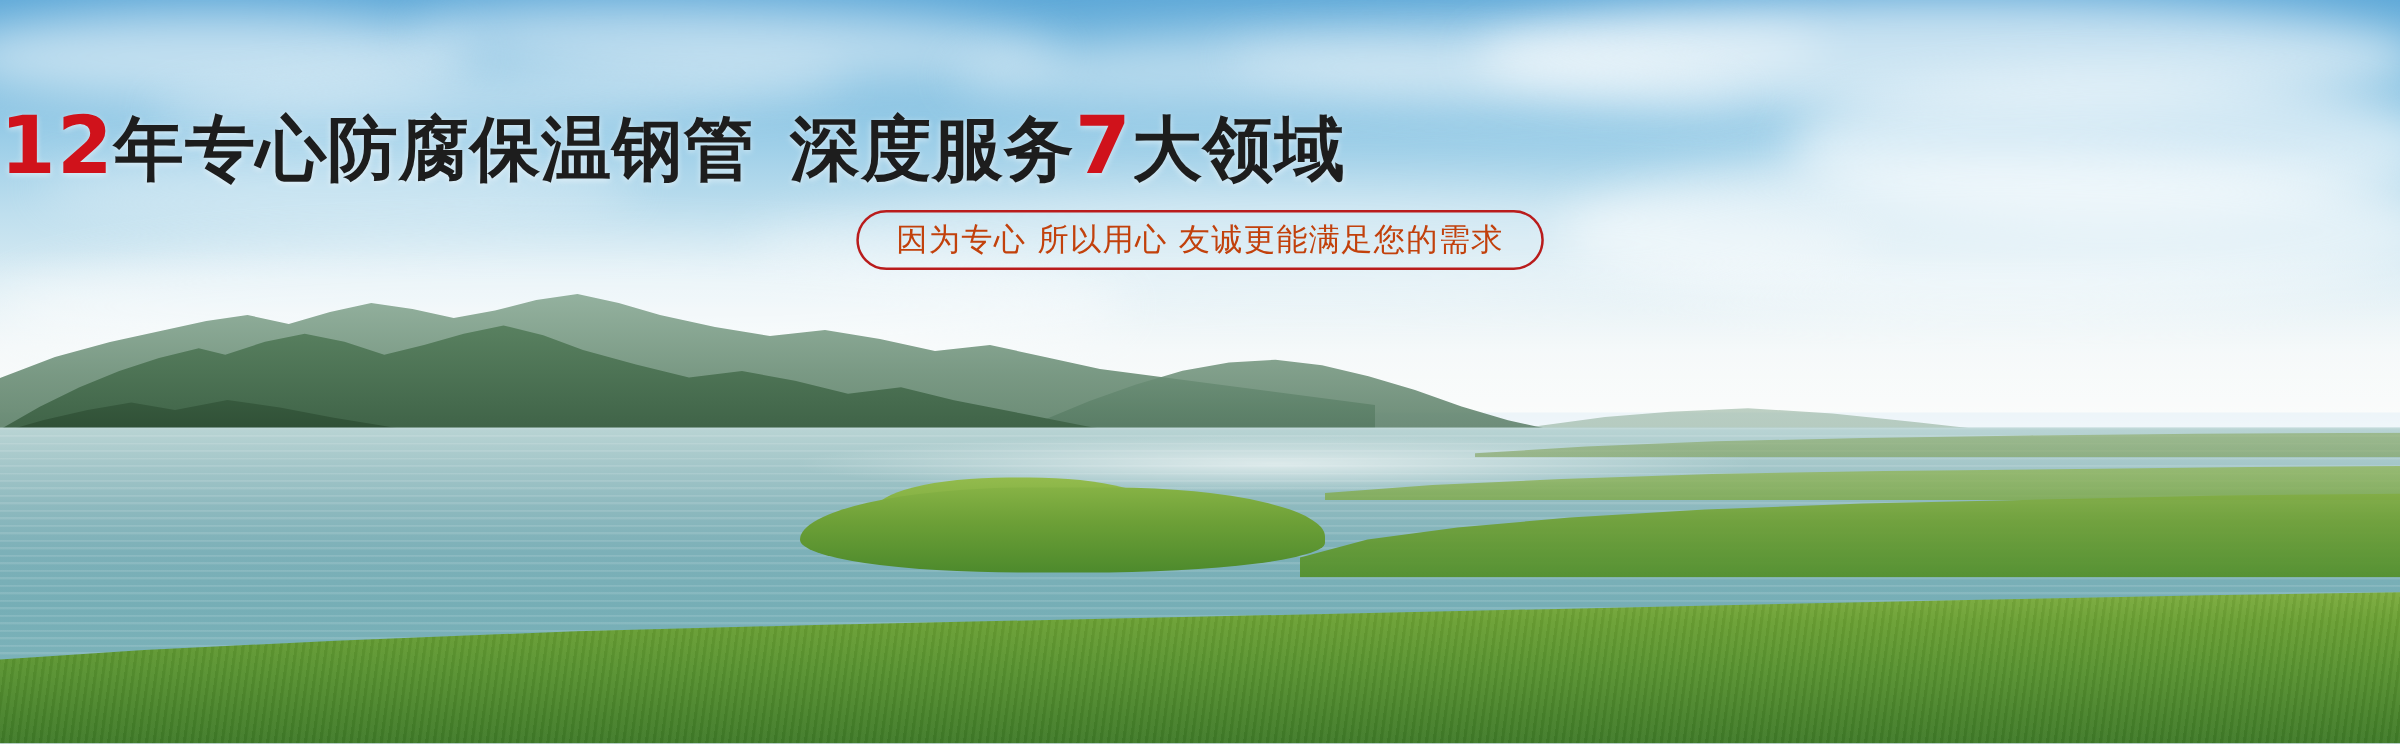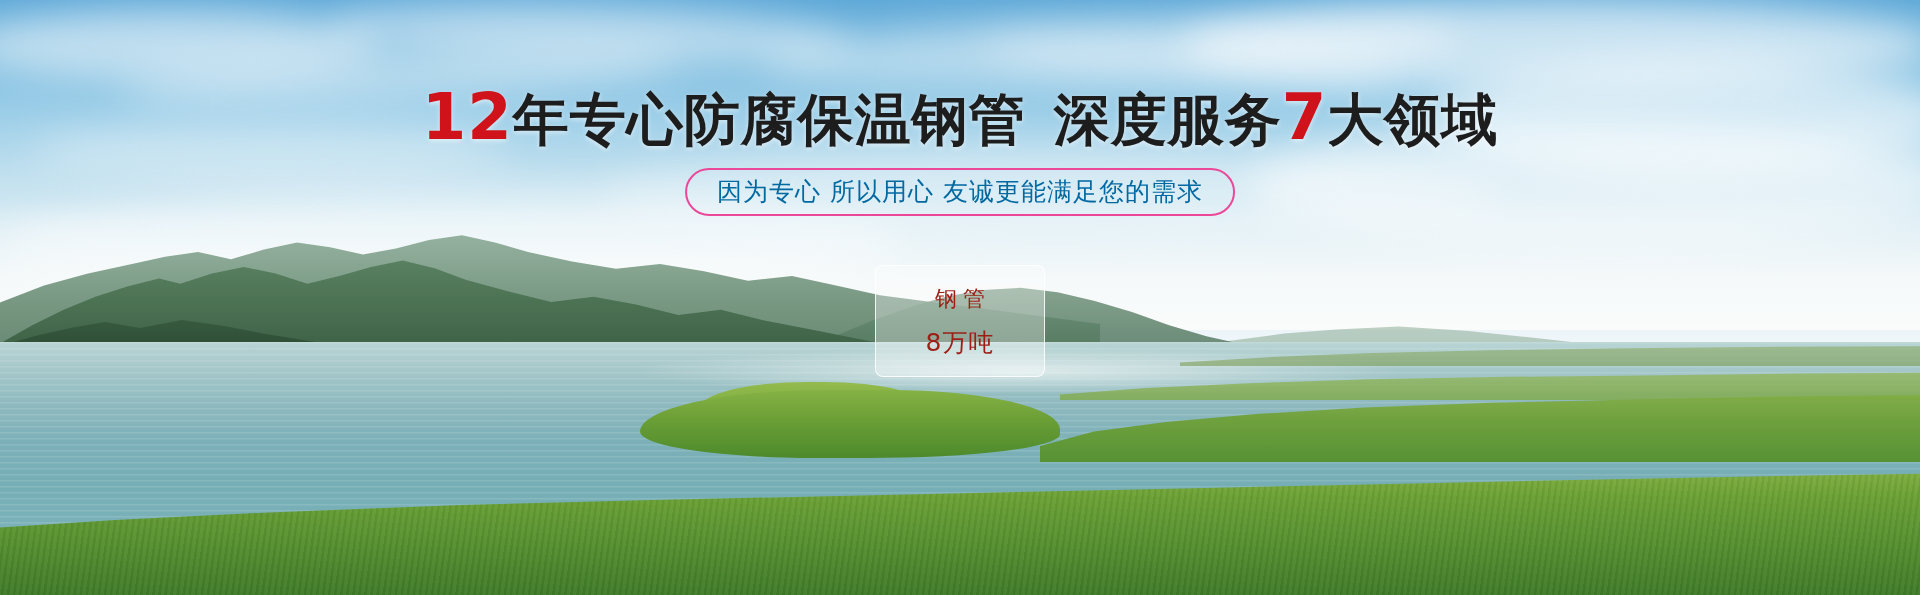--- a/index.html
+++ b/index.html
@@ -120,40 +120,39 @@
     background:linear-gradient(180deg,#93b06a 0%,#7d9e55 100%);
     clip-path:polygon(0% 90%,12% 74%,26% 62%,42% 54%,60% 48%,78% 44%,100% 42%,100% 100%,0% 100%);
     opacity:.6;
   }
 
   
   .content{position:absolute;left:0;top:0;width:1920px;height:595px;}
 
   .headline{
     position:absolute;left:0;top:85px;width:1920px;
-    text-align:center;
     font-family:"DejaVu Sans","Liberation Sans",sans-serif;
     font-size:56px;font-weight:bold;line-height:64px;
     letter-spacing:1px;white-space:nowrap;
     color:#1d1d1d;
     text-shadow:0 2px 5px rgba(255,255,255,.55);
   }
   .headline .num{
     color:#d0121b;
     font-size:64px;
     font-family:"DejaVu Sans","Liberation Sans",sans-serif;
   }
   .headline .gap{display:inline-block;width:28px;}
 
   .pill{
     position:absolute;left:50%;top:168px;transform:translateX(-50%);
     height:44px;line-height:44px;padding:0 30px;
-    border:2px solid #ec4899;border-radius:24px;
-    font-family:"DejaVu Sans","Liberation Sans",sans-serif;
-    font-size:25px;color:#0369a1;white-space:nowrap;
+    border:2px solid #b91c1c;border-radius:24px;
+    font-family:"DejaVu Sans","Liberation Sans",sans-serif;
+    font-size:25px;color:#c2410c;white-space:nowrap;
     letter-spacing:1px;
   }
 
   
   .cards{
     position:absolute;left:50%;top:265px;transform:translateX(-50%);
     display:flex;gap:5px;
   }
   .card{
     width:168px;height:110px;
@@ -217,22 +216,18 @@
   <div class="content">
 
     <div class="headline">
       <span class="num">12</span><span>年专心防腐保温钢管</span><span class="gap"></span><span>深度服务</span><span class="num">7</span><span>大领域</span>
     </div>
 
     <div class="pill">因为专心 所以用心  友诚更能满足您的需求</div>
 
     <div class="cards">
 
-      <div class="card">
-        <div class="card-label">钢管</div>
-        <div class="card-value"><span>8万吨</span></div>
-      </div>
 
 
 
     </div>
   </div>
 </div>
 
 </body></html>

